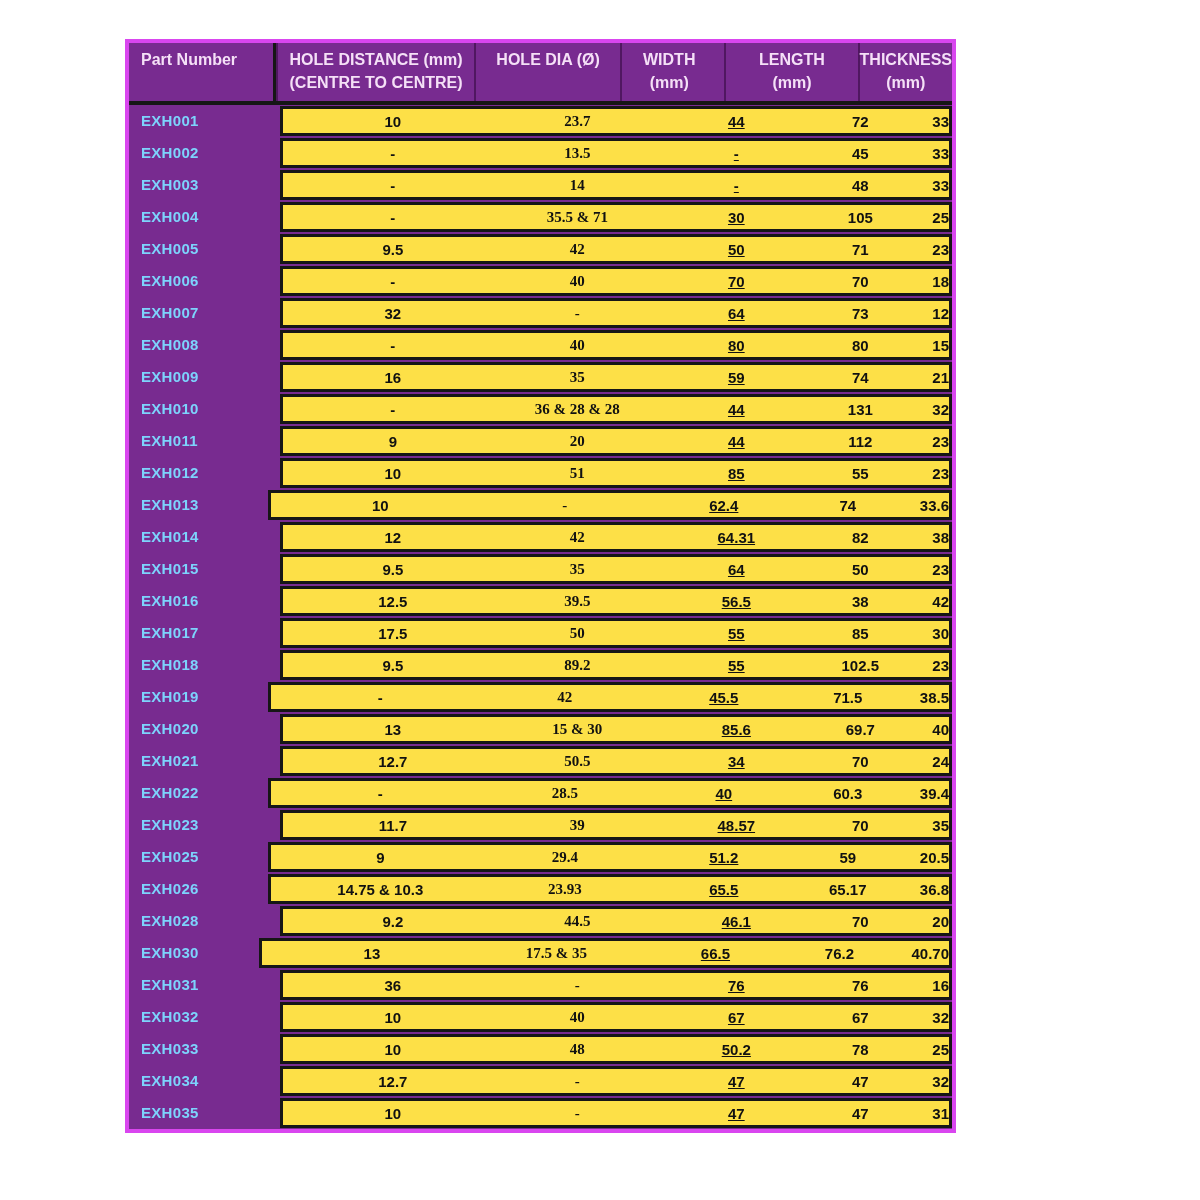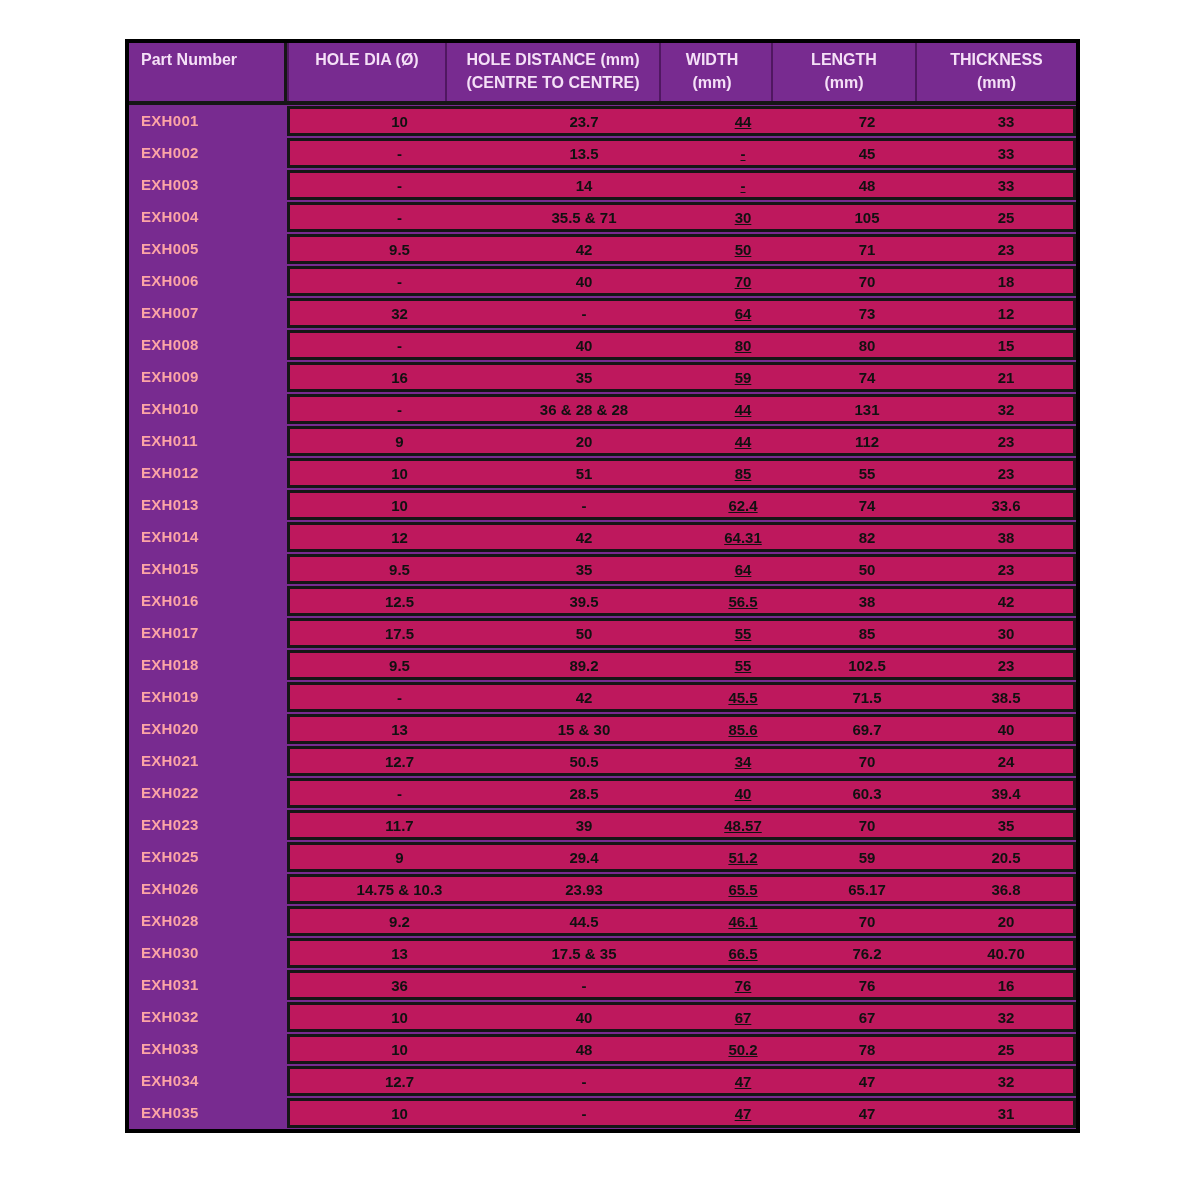--- a/index.html
+++ b/index.html
@@ -10,22 +10,22 @@
     overflow: hidden;
   }
   .page {
     position: relative;
     width: 1200px; height: 1200px;
     background: #ffffff;
   }
   .spec-table {
     position: absolute;
     left: 125px; top: 39px;
-    width: 955px;
-    border: 4px solid #000000;
+    width: 831px;
+    border: 4px solid #d946ef;
     background: #ffffff;
   }
   
   .header-row {
     display: flex;
     height: 62px;
     background: #782b90;
     border-bottom: 4px solid #161616;
   }
   .hcell {
@@ -46,46 +46,46 @@
   }
   
   .c0 { width: 158px; }
   .c1 { width: 158px; }
   .c2 { width: 214px; }
   .c3 { width: 104px; }
   .c4 { width: 144px; margin-left: 8px; }
   .c5 { flex: 1; }
   
   .v1 { width: 155px; }
-  .v2 { width: 214px; }
+  .v2 { width: 214px; font-family: Liberation Serif, serif; }
   .v3 { width: 104px; text-decoration: underline; }
   .v4 { width: 144px; }
   .v5 { flex: 1; }
   
   .table-body { background: #ffffff; }
   .row {
     display: flex;
     height: 32px;
     background: #782b90;
   }
   .part-cell {
     width: 158px;
     background: #782b90;
-    color: #fca5a5;
+    color: #7dd3fc;
     font-weight: bold;
     font-size: 15px;
     line-height: 32px;
     padding-left: 12px;
     letter-spacing: 0.3px;
   }
   .data-box {
     flex: 1;
     display: flex;
     align-items: center;
-    background: #be185d;
+    background: #fde047;
     border: 3px solid #161616;
     margin: 1px 0;
     padding-left: 32px;
   }
   .vcell {
     text-align: center;
     font-weight: bold;
     font-size: 15px;
     color: #111111;
   }
@@ -93,26 +93,26 @@
 </head>
 <body>
 
 <div class="page">
   <div class="spec-table">
 
     <div class="header-row">
       <div class="hcell hcell-part c0">
         <span class="h-line">Part Number</span>
       </div>
-      <div class="hcell c1">
-        <span class="h-line">HOLE DIA (Ø)</span>
-      </div>
       <div class="hcell c2">
         <span class="h-line">HOLE DISTANCE (mm)</span>
         <span class="h-line">(CENTRE TO CENTRE)</span>
+      </div>
+      <div class="hcell c1">
+        <span class="h-line">HOLE DIA (Ø)</span>
       </div>
       <div class="hcell c3">
         <span class="h-line">WIDTH</span>
         <span class="h-line">(mm)</span>
       </div>
       <div class="hcell c4">
         <span class="h-line">LENGTH</span>
         <span class="h-line">(mm)</span>
       </div>
       <div class="hcell c5">

